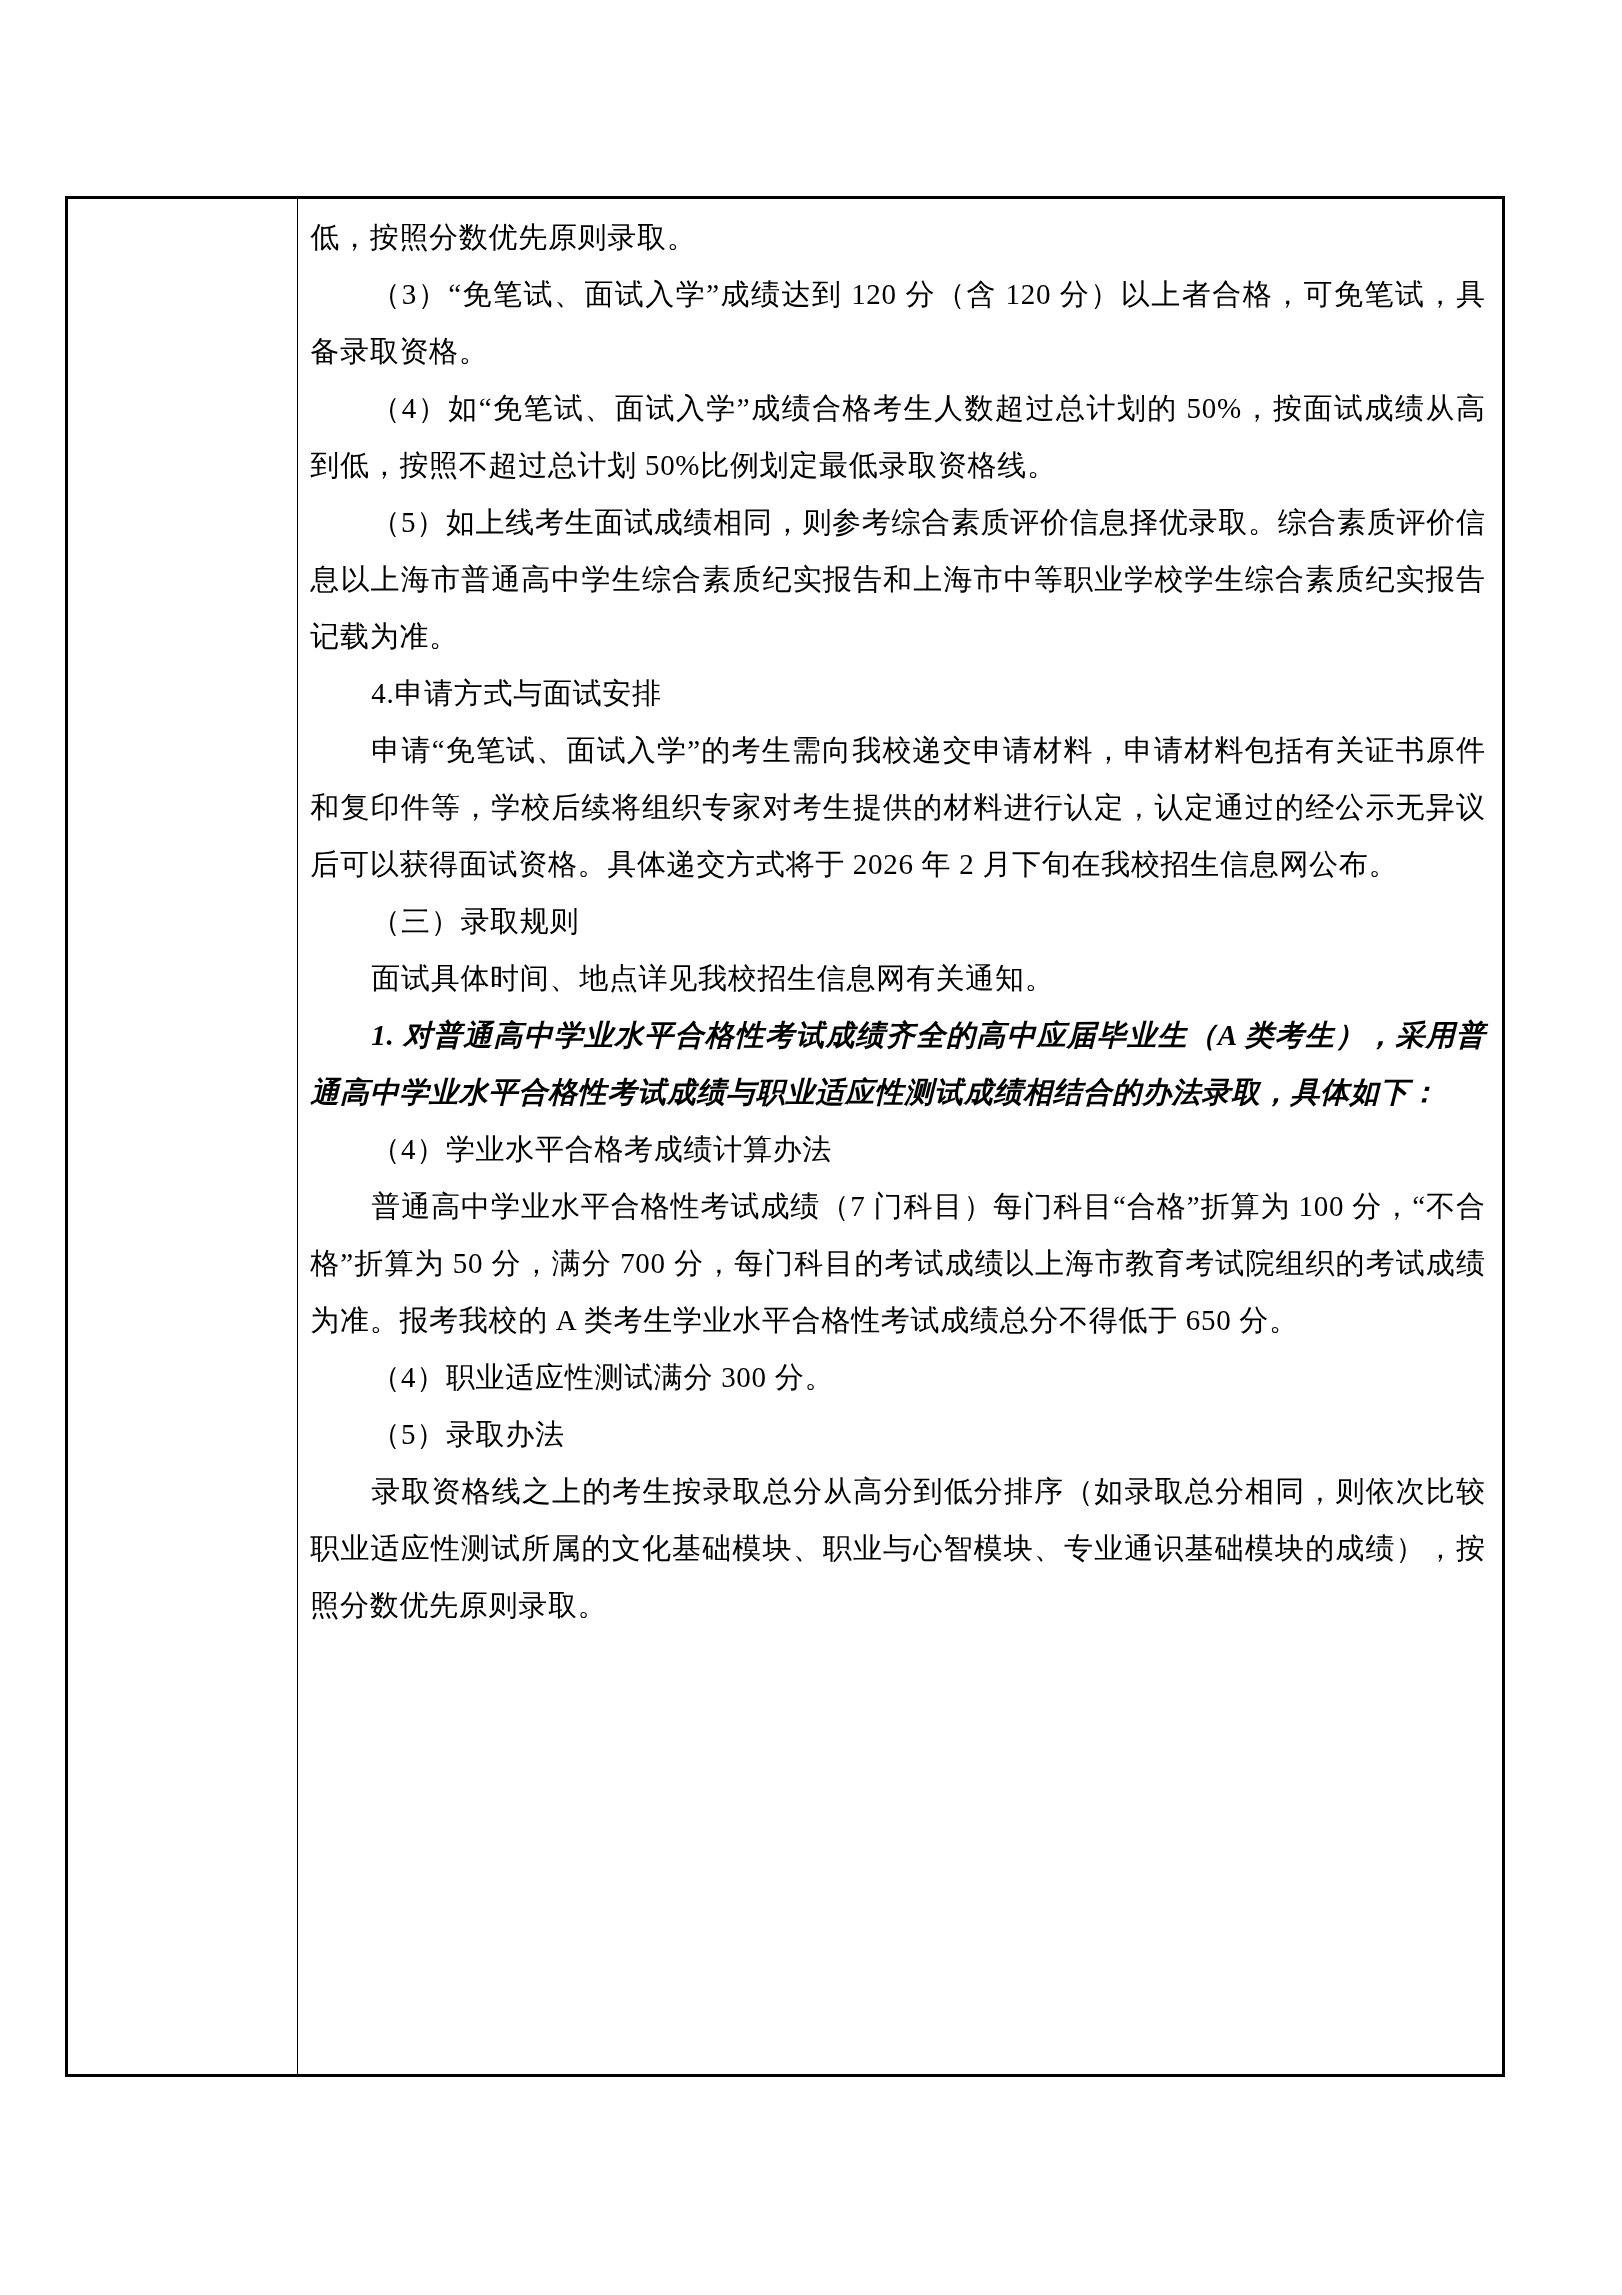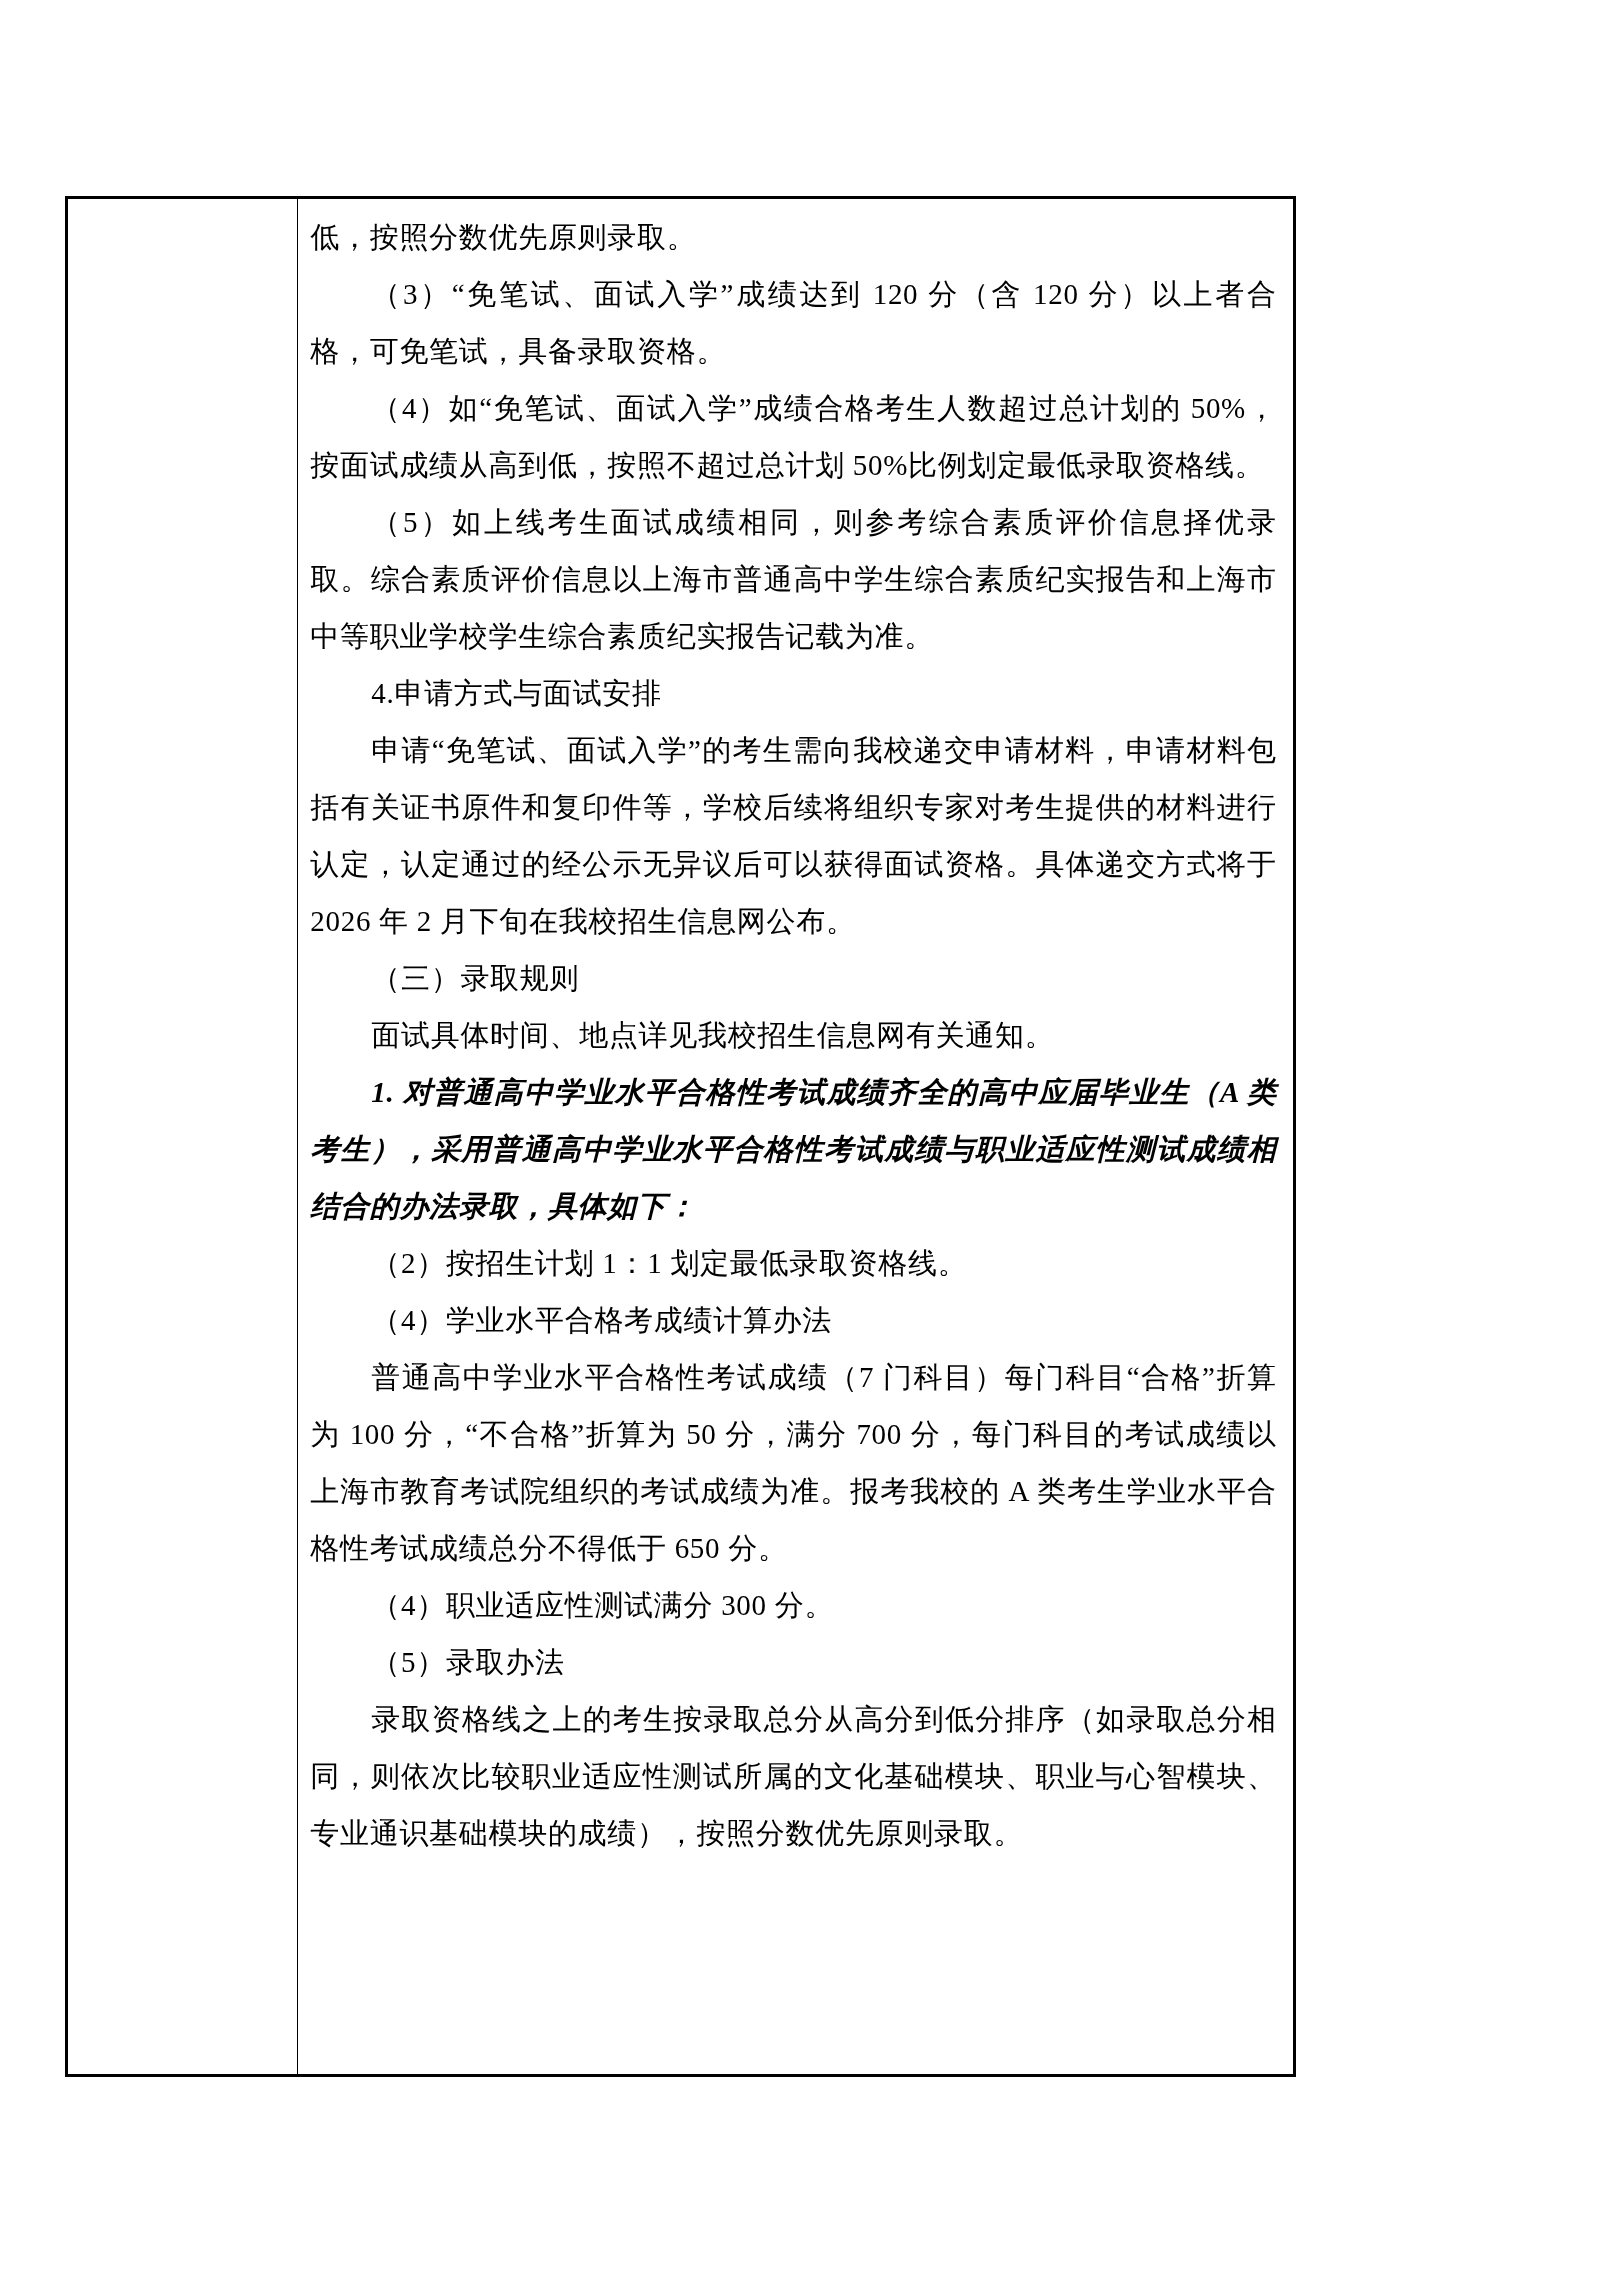--- a/index.html
+++ b/index.html
@@ -11,21 +11,21 @@
     position: relative;
     width: 1623px;
     height: 2295px;
     font-family: "Liberation Serif", "DejaVu Serif", serif;
     color: #000000;
   }
   .doc-table {
     position: absolute;
     left: 65px;
     top: 196px;
-    width: 1231px;
+    width: 1440px;
     height: 1881px;
     border: 3.4px solid #000000;
     box-sizing: border-box;
     display: flex;
     background: #ffffff;
     justify-content: flex-end;
   }
   .label-cell {
     width: 230px;
     flex: 0 0 230px;
@@ -58,21 +58,20 @@
   <div class="content-cell" id="content-cell">
       <div class="para">低，按照分数优先原则录取。</div>
       <div class="para indent">（3）“免笔试、面试入学”成绩达到 120 分（含 120 分）以上者合格，可免笔试，具备录取资格。</div>
       <div class="para indent">（4）如“免笔试、面试入学”成绩合格考生人数超过总计划的 50%，按面试成绩从高到低，按照不超过总计划 50%比例划定最低录取资格线。</div>
       <div class="para indent">（5）如上线考生面试成绩相同，则参考综合素质评价信息择优录取。综合素质评价信息以上海市普通高中学生综合素质纪实报告和上海市中等职业学校学生综合素质纪实报告记载为准。</div>
       <div class="para indent">4.申请方式与面试安排</div>
       <div class="para indent">申请“免笔试、面试入学”的考生需向我校递交申请材料，申请材料包括有关证书原件和复印件等，学校后续将组织专家对考生提供的材料进行认定，认定通过的经公示无异议后可以获得面试资格。具体递交方式将于 2026 年 2 月下旬在我校招生信息网公布。</div>
       <div class="para indent">（三）录取规则</div>
       <div class="para indent">面试具体时间、地点详见我校招生信息网有关通知。</div>
       <div class="para indent bold">1. 对普通高中学业水平合格性考试成绩齐全的高中应届毕业生（A 类考生），采用普通高中学业水平合格性考试成绩与职业适应性测试成绩相结合的办法录取，具体如下：</div>
-      <div class="para indent">（2）按招生计划 1：1 划定最低录取资格线。</div>
       <div class="para indent">（4）学业水平合格考成绩计算办法</div>
       <div class="para indent">普通高中学业水平合格性考试成绩（7 门科目）每门科目“合格”折算为 100 分，“不合格”折算为 50 分，满分 700 分，每门科目的考试成绩以上海市教育考试院组织的考试成绩为准。报考我校的 A 类考生学业水平合格性考试成绩总分不得低于 650 分。</div>
       <div class="para indent">（4）职业适应性测试满分 300 分。</div>
       <div class="para indent">（5）录取办法</div>
       <div class="para indent">录取资格线之上的考生按录取总分从高分到低分排序（如录取总分相同，则依次比较职业适应性测试所属的文化基础模块、职业与心智模块、专业通识基础模块的成绩），按照分数优先原则录取。</div>
     </div>
 </div>
 
 
 </body></html>

